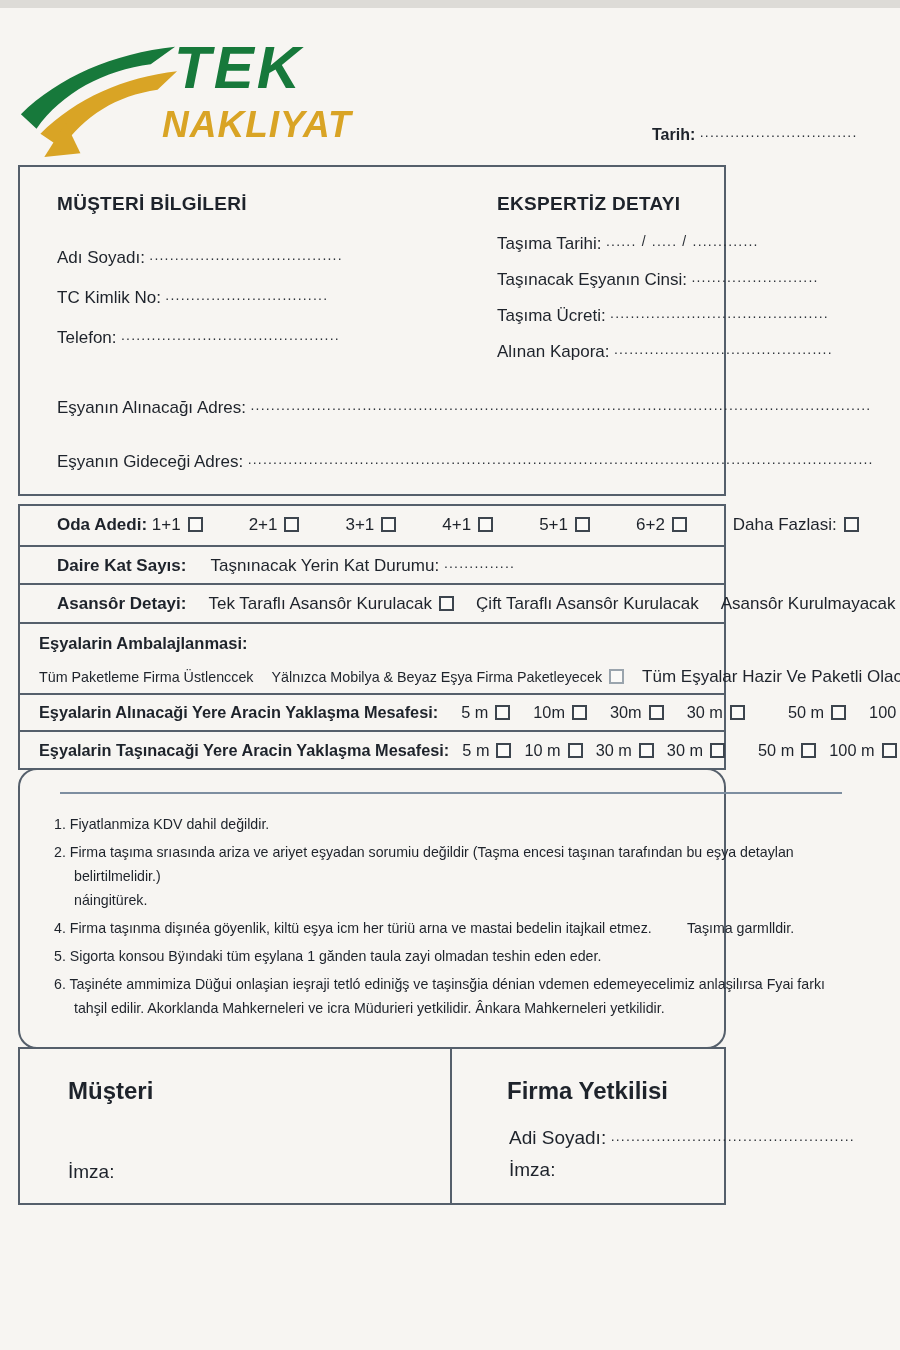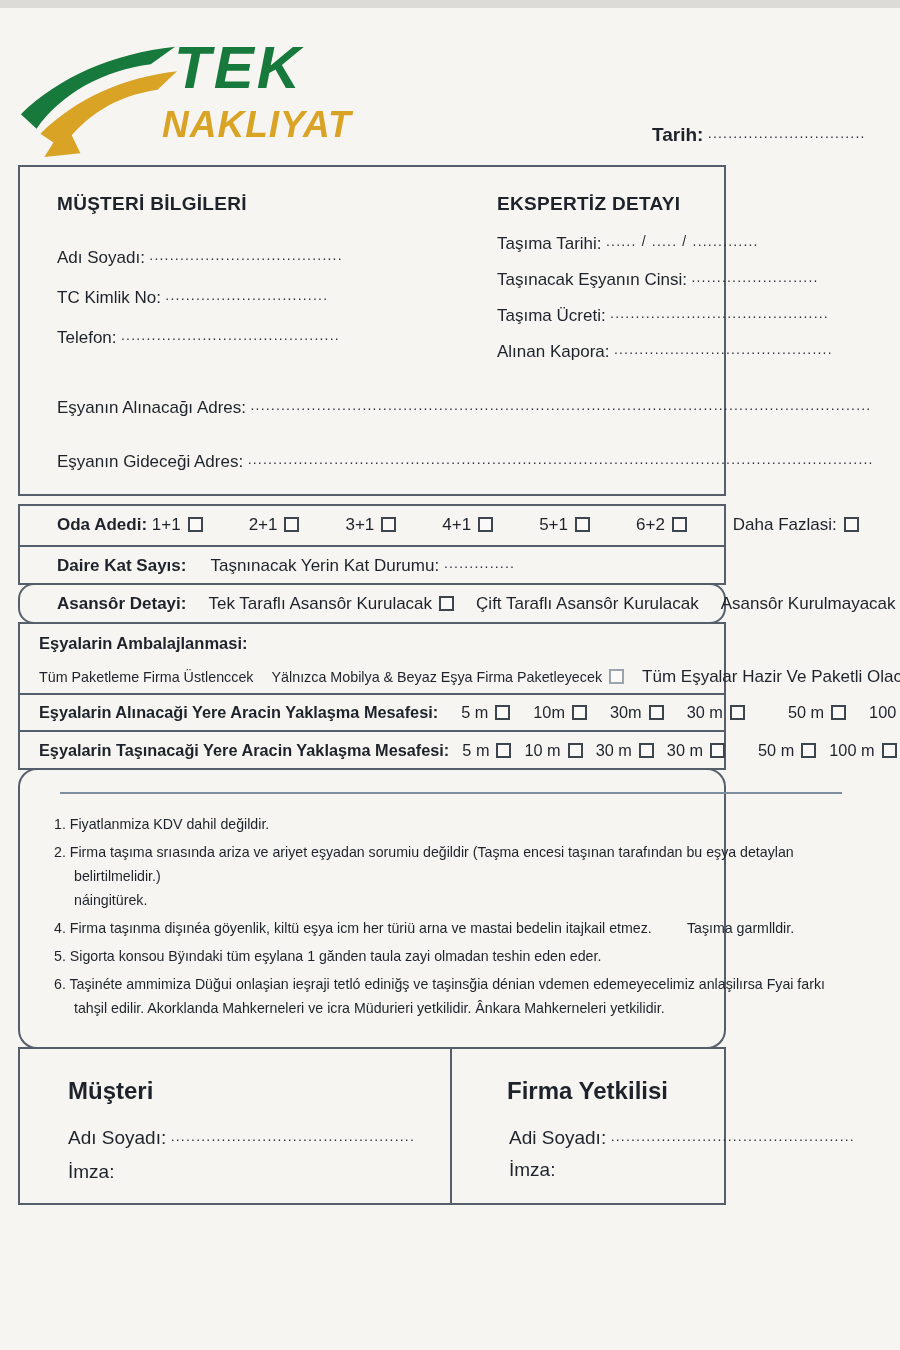--- a/index.html
+++ b/index.html
@@ -18,21 +18,21 @@
     font-size:60px;font-weight:800;font-style:italic;
     color:var(--green,#17793B);letter-spacing:3px;line-height:1;
   }
   .logo-word2{
     position:absolute;left:148px;top:76px;
     font-size:37px;font-weight:800;font-style:italic;
     color:var(--gold,#D9A425);letter-spacing:1px;line-height:1;
   }
   
   .date-line{position:absolute;left:652px;top:116px;white-space:nowrap;}
-  .date-line .lbl{font-size:19px;font-weight:700;}
+  .date-line .lbl{font-size:16px;font-weight:700;}
   
   .box{
     position:absolute;left:18px;width:708px;box-sizing:border-box;
     border:2px solid var(--border,#555F6B);
   }
   .lbl{font-size:17px;}
   .b{font-weight:700;}
   .dots{
     font-size:14px;letter-spacing:1.2px;color:#2a2f36;
     white-space:nowrap;overflow:hidden;display:inline-block;vertical-align:baseline;
@@ -139,21 +139,21 @@
   </div>
 
   <div class="box" style="top:537px;height:40px;">
     <div class="row" style="left:37px;top:8px;display:flex;gap:24px;align-items:center;">
       <span class="lbl b">Daire Kat Sayıs:</span>
       <span class="lbl opt"><span>Taşnınacak Yerin Kat Durumu:</span>
         <span class="dots">..............</span></span>
     </div>
   </div>
 
-  <div class="box" style="top:575px;height:41px;border-radius:16px;">
+  <div class="box" style="top:575px;height:41px;">
     <div class="row" style="left:37px;top:9px;display:flex;gap:22px;align-items:center;">
       <span class="lbl b">Asansôr Detayi:</span>
       <span class="lbl opt"><span>Tek Taraflı Asansôr Kurulacak</span><span class="cb"></span></span>
       <span class="lbl opt">Çift Taraflı Asansôr Kurulacak</span>
       <span class="lbl opt"><span>Asansôr Kurulmayacak</span></span>
     </div>
   </div>
 
   <div class="box" style="top:614px;height:73px;">
     <div class="row" style="left:19px;top:10px;">
@@ -200,24 +200,20 @@
       <div class="term">5. Sigorta konsou Bÿındaki tüm eşylana 1 gănden taula zayi olmadan teshin eden eder.</div>
       <div class="term">6. Taşinéte ammimiza Düğui onlaşian ieşraji tetló ediniğş ve taşinsğia dénian vdemen edemeyecelimiz anlaşilırsa Fyai farkı
 tahşil edilir. Akorklanda Mahkerneleri ve icra Müdurieri yetkilidir. Ânkara Mahkerneleri yetkilidir.</div>
     </div>
   </div>
 
   <div class="box" style="top:1039px;height:158px;">
     <div class="sig-divider"></div>
 
     <div class="row sig-title" style="left:48px;top:28px;">Müşteri</div>
-    <div class="row" style="left:48px;top:78px;">
-      <span style="font-size:19px;">Adı Soyadı:</span>
-      <span class="dots">................................................</span>
-    </div>
     <div class="row" style="left:48px;top:112px;">
       <span style="font-size:19px;">İmza:</span>
     </div>
 
     <div class="row sig-title" style="left:487px;top:28px;">Firma Yetkilisi</div>
     <div class="row" style="left:489px;top:78px;">
       <span style="font-size:19px;">Adi Soyadı:</span>
       <span class="dots">................................................</span>
     </div>
     <div class="row" style="left:489px;top:110px;">

